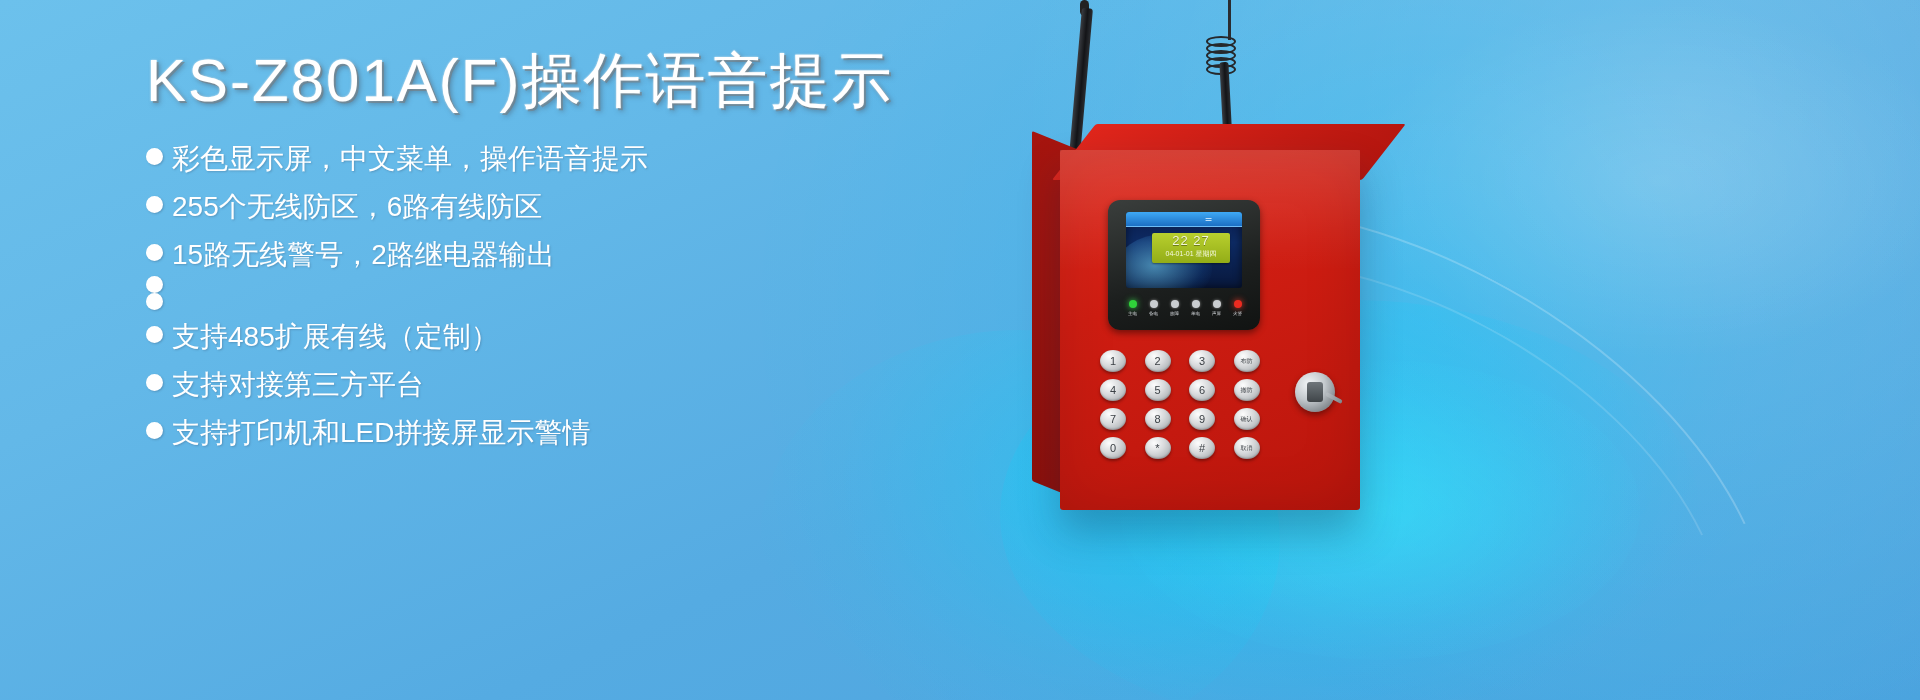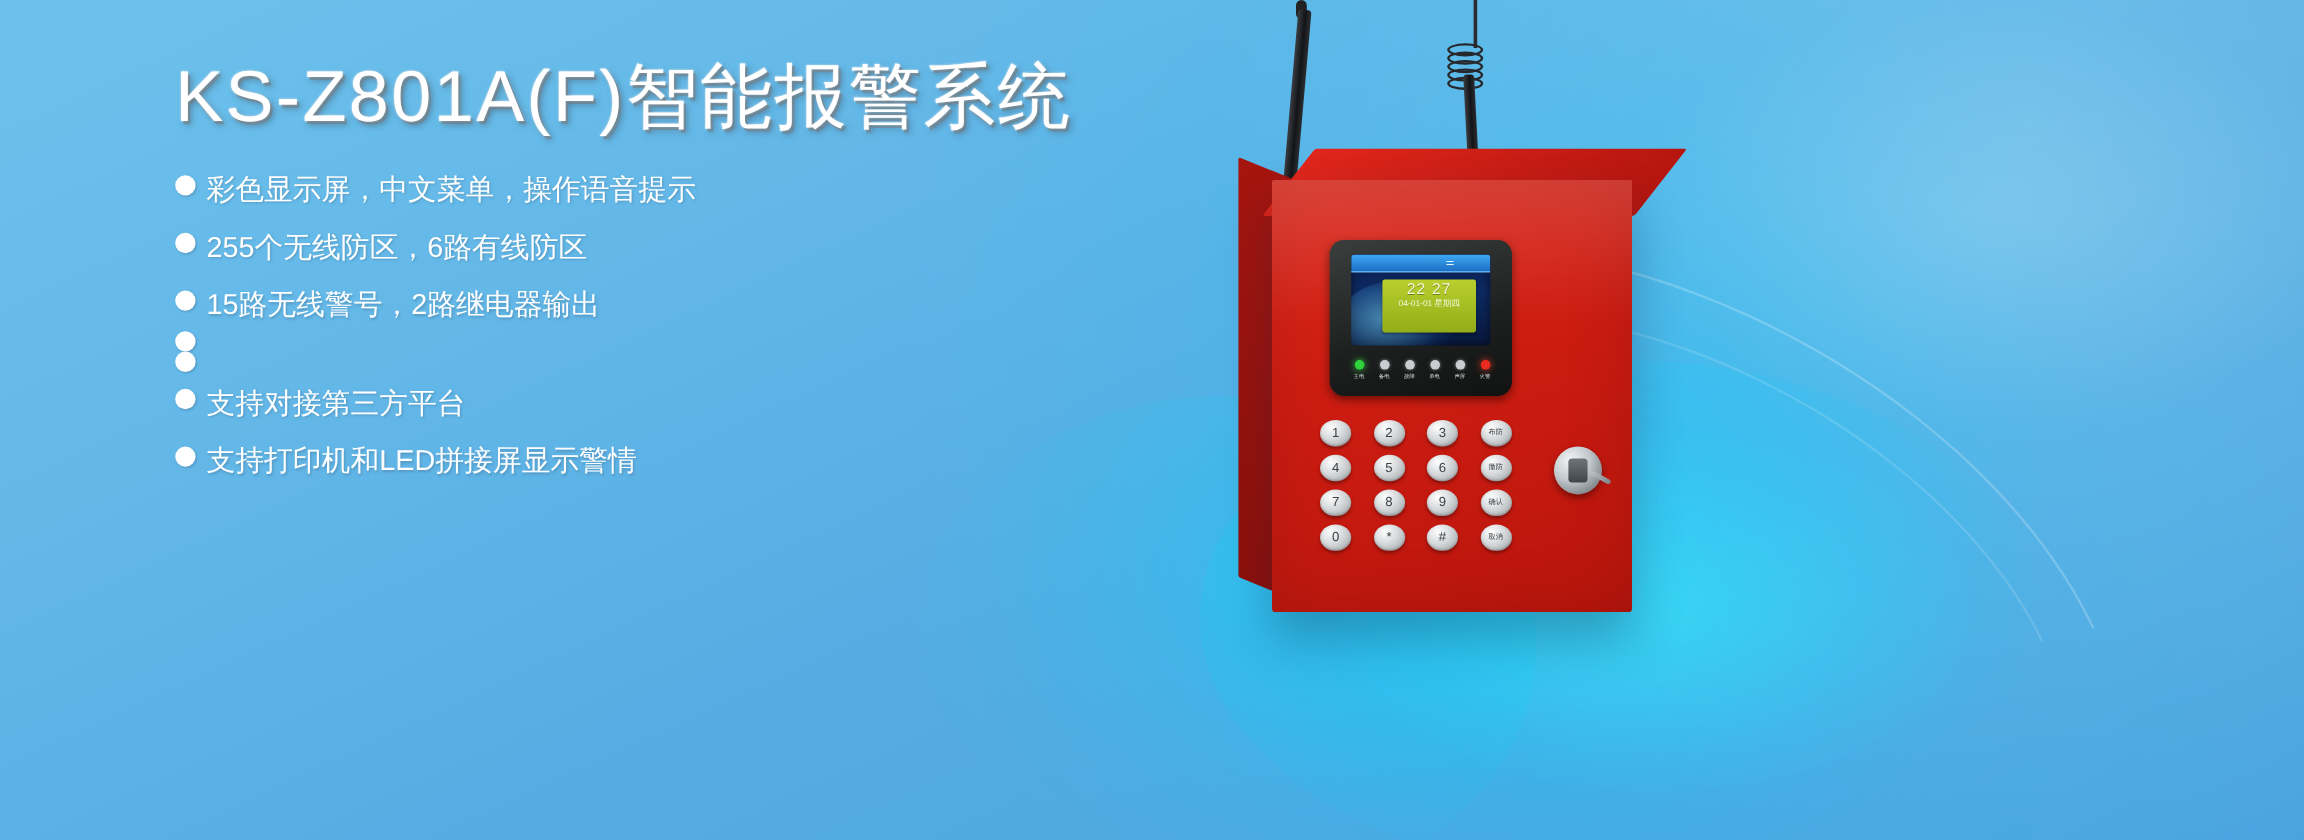--- a/index.html
+++ b/index.html
@@ -36,21 +36,21 @@
     font-size:60px;line-height:1.15;font-weight:normal;letter-spacing:2px;
     color:#ffffff;white-space:nowrap;
     text-shadow:
       2px 2px 0 rgba(120,120,120,0.55),
       3px 3px 5px rgba(70,90,110,0.55),
       0 0 2px rgba(255,255,255,0.9);
   }
   #features{list-style:none;margin:20px 0 0 0;padding:0;}
   #features li{
     display:flex;align-items:baseline;
-    color:#ffffff;font-size:24px;line-height:48px;white-space:nowrap;
+    color:#ffffff;font-size:28px;line-height:48px;white-space:nowrap;
     text-shadow:1px 1px 2px rgba(60,90,120,0.35);
   }
   .bullet{
     flex:0 0 auto;width:17px;height:17px;border-radius:50%;
     background:#ffffff;margin-right:9px;position:relative;top:-3px;
     box-shadow:1px 1px 2px rgba(60,90,120,0.35);
   }
 
   
   #device{position:absolute;left:940px;top:0;width:980px;height:700px;}
@@ -102,21 +102,21 @@
   }
   .lcd-bar{
     position:absolute;left:0;top:0;width:100%;height:14px;
     background:linear-gradient(180deg,#3fa9f5,#1c6fc4);
     border-bottom:1px solid rgba(255,255,255,0.25);
   }
   .lcd-bar .sig{position:absolute;right:30px;top:2px;color:#eaf6ff;font-size:8px;line-height:10px;}
   .lcd-glow{position:absolute;left:-10px;bottom:-16px;width:96px;height:70px;border-radius:50%;
     background:radial-gradient(ellipse at 40% 45%, rgba(120,220,255,0.55), rgba(40,130,220,0.12) 60%, rgba(0,0,0,0) 75%);}
   .lcd-panel{
-    position:absolute;left:26px;top:21px;width:78px;height:44px;border-radius:2px;
+    position:absolute;left:26px;top:21px;width:78px;height:30px;border-radius:2px;
     background:linear-gradient(180deg,#b8cf2e,#93ad17);
     box-shadow:0 1px 2px rgba(0,0,0,0.4);
     text-align:center;color:#f2f7d8;
   }
   .lcd-time{font-size:13px;line-height:15px;letter-spacing:1px;
     text-shadow:0 1px 0 rgba(0,0,0,0.35);}
   .lcd-date{font-size:7px;line-height:11px;letter-spacing:0px;color:#f5f9e2;}
 
   
   .leds{position:absolute;left:16px;top:100px;width:122px;display:flex;justify-content:space-between;}
@@ -157,39 +157,43 @@
 <div id="banner">
 
   <div class="swoosh sw1"></div>
   <div class="swoosh sw2"></div>
   <div class="swoosh sw3"></div>
   <div class="swoosh sw4"></div>
   <div class="arcline arc1"></div>
   <div class="arcline arc2"></div>
 
   <div id="copy">
-    <div id="title">KS-Z801A(F)智能报警系统</div>
+    <div id="title">KS-Z801A(F)操作语音提示</div>
     <ul id="features">
       <li>
         <span class="bullet"></span>
         <span>彩色显示屏，中文菜单，操作语音提示</span>
       </li>
       <li>
         <span class="bullet"></span>
         <span>255个无线防区，6路有线防区</span>
       </li>
       <li>
         <span class="bullet"></span>
         <span>15路无线警号，2路继电器输出</span>
       </li>
       <li>
         <span class="bullet"></span>
       </li>
       <li>
         <span class="bullet"></span>
+      </li>
+      <li>
+        <span class="bullet"></span>
+        <span>支持485扩展有线（定制）</span>
       </li>
       <li>
         <span class="bullet"></span>
         <span>支持对接第三方平台</span>
       </li>
       <li>
         <span class="bullet"></span>
         <span>支持打印机和LED拼接屏显示警情</span>
       </li>
     </ul>

